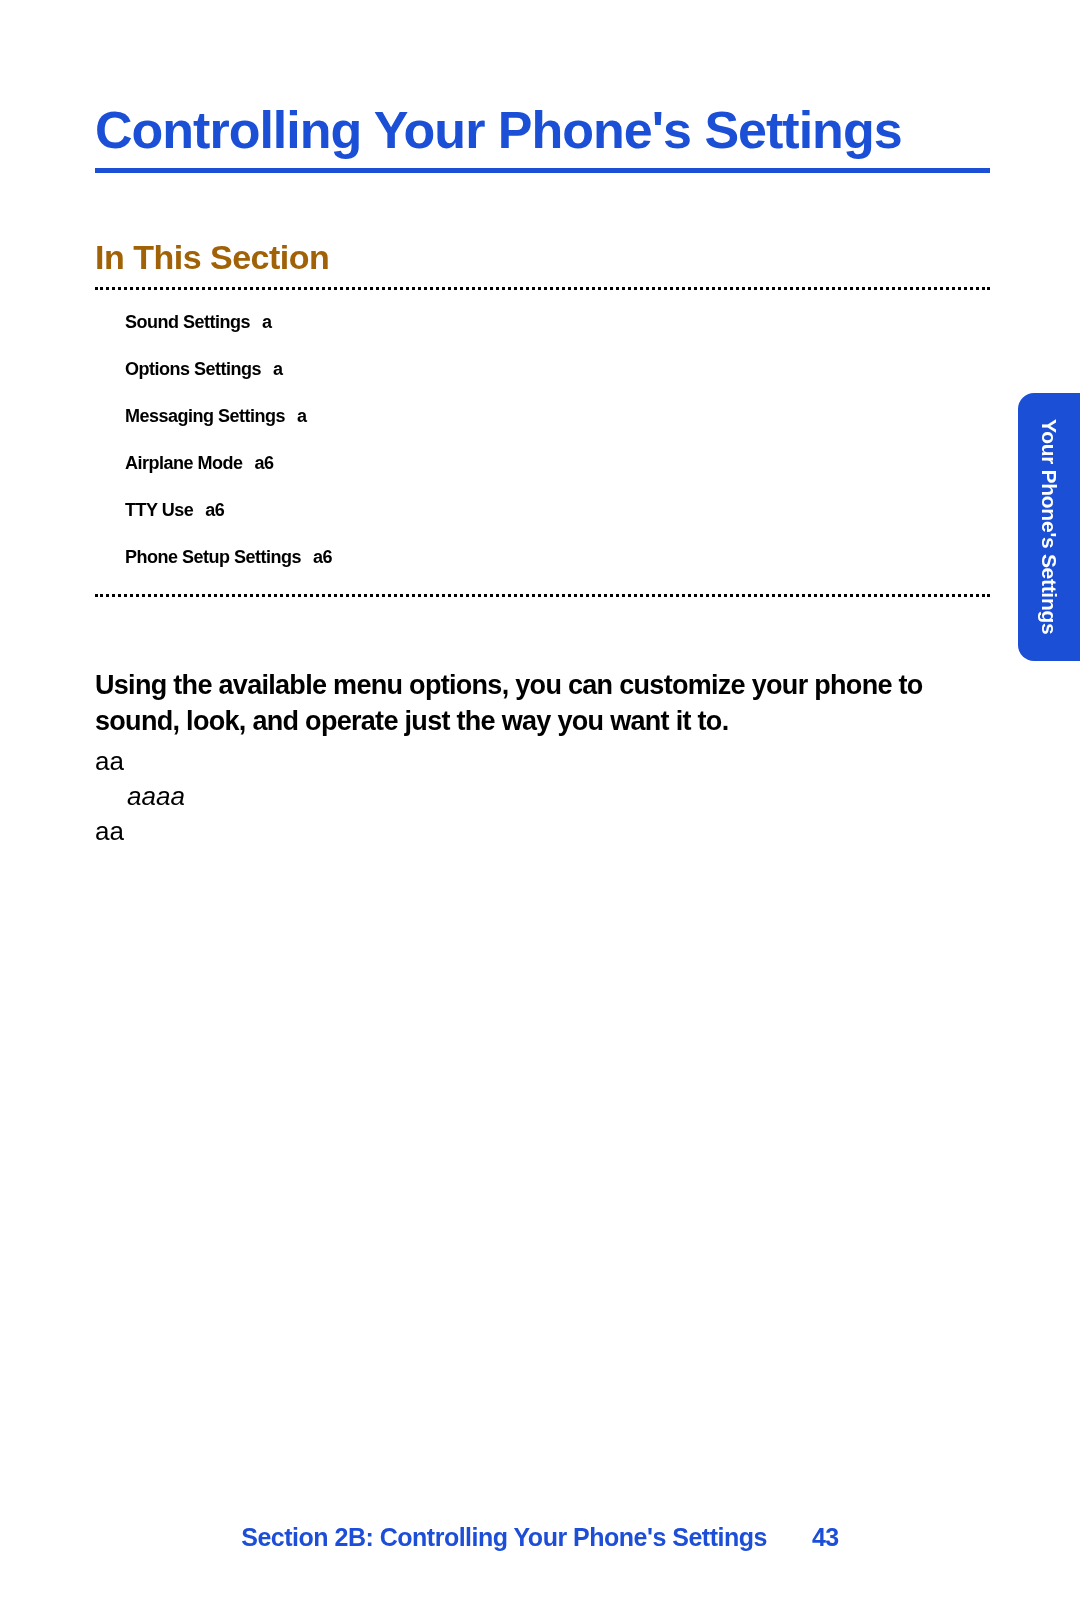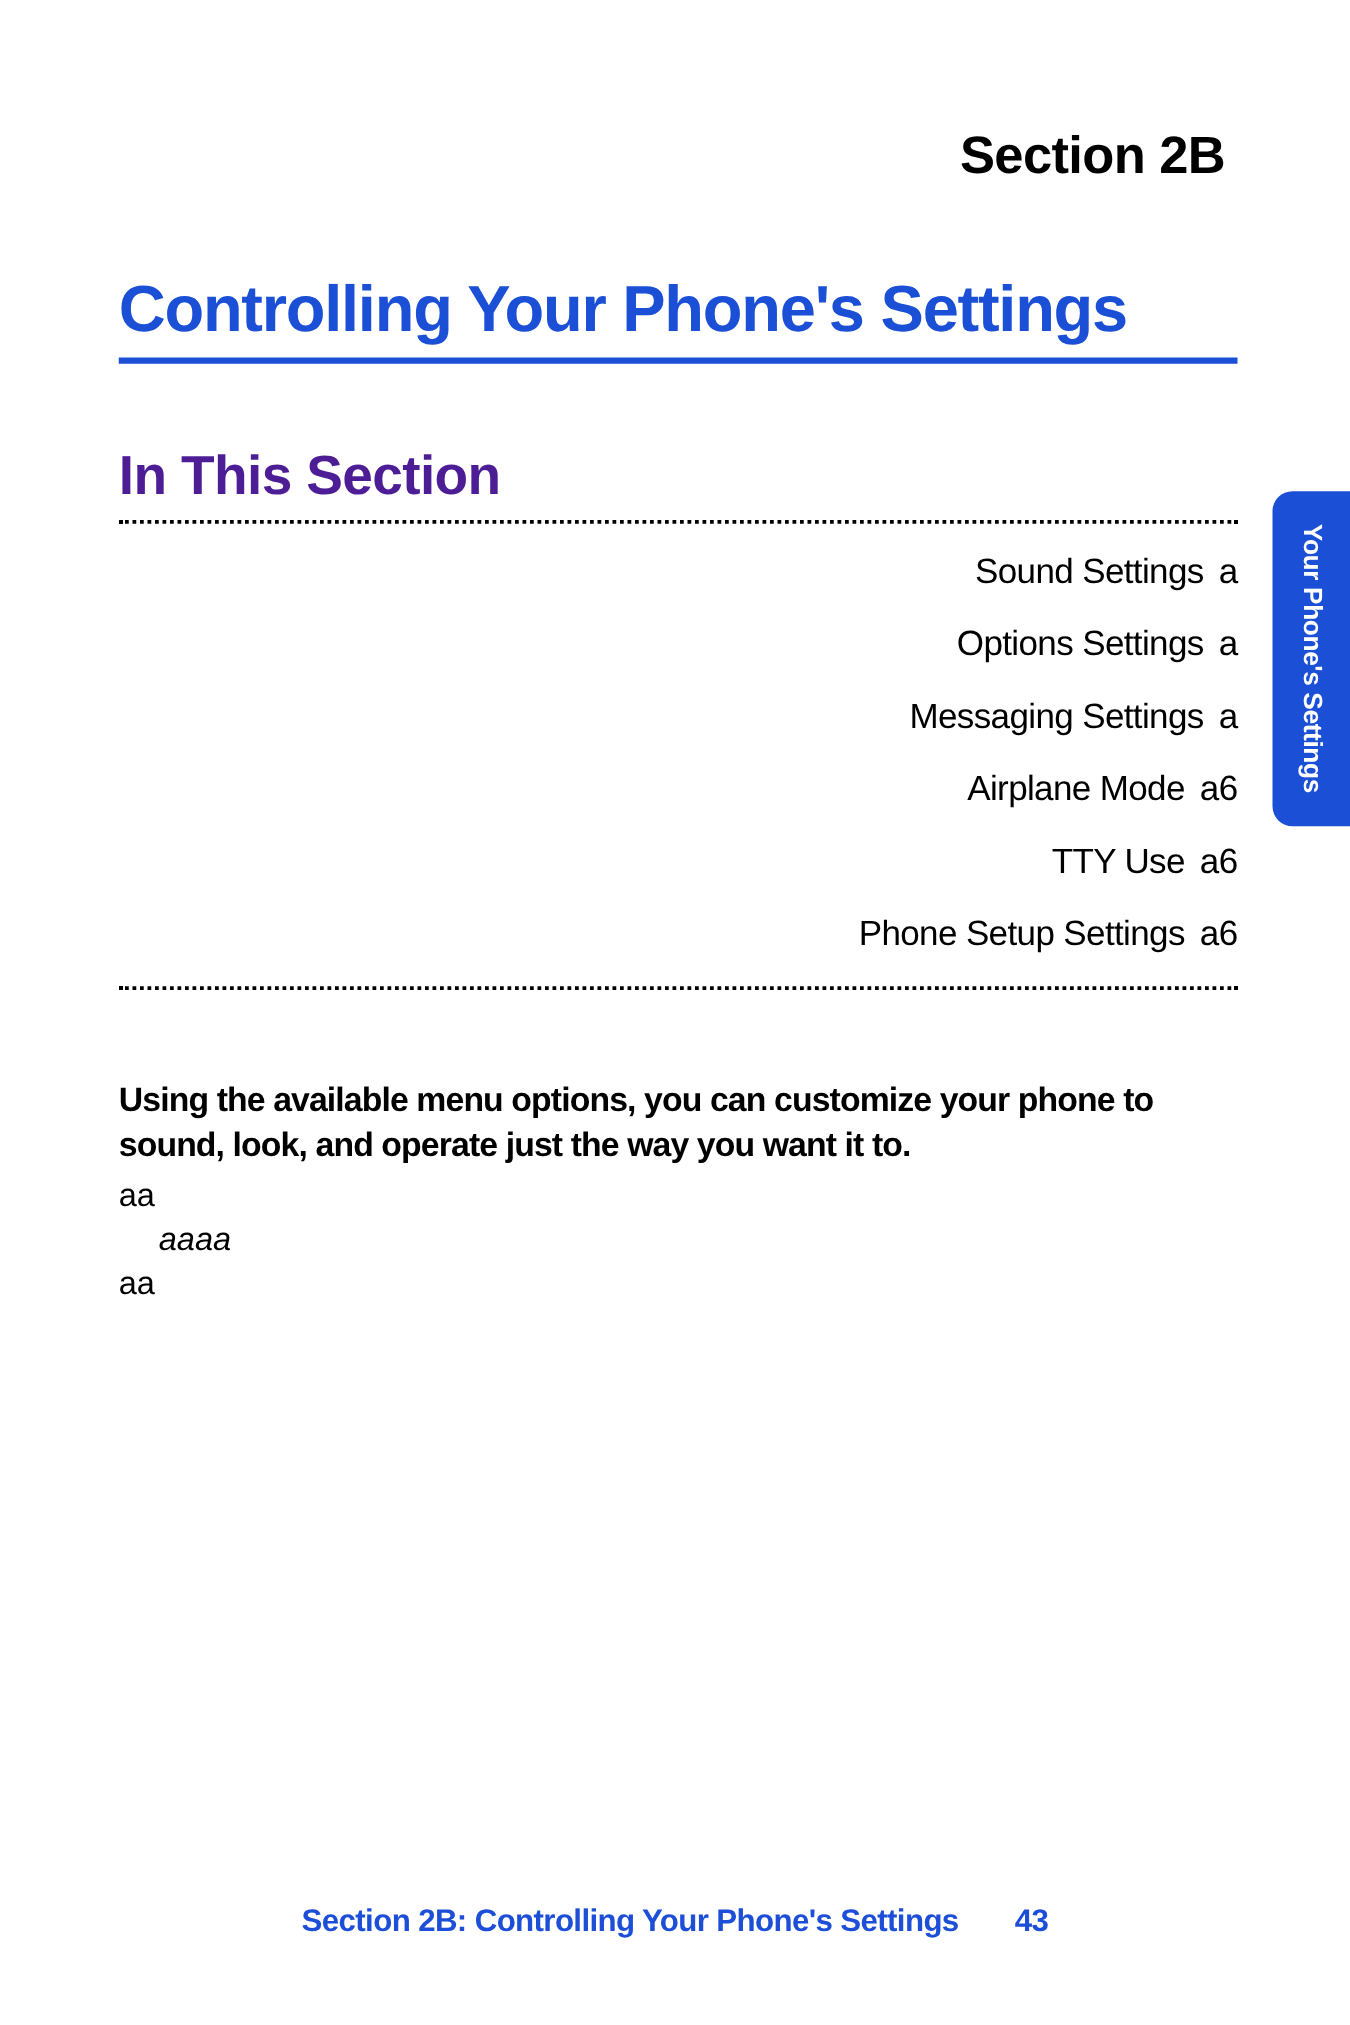--- a/index.html
+++ b/index.html
@@ -35,42 +35,41 @@
       color: #1a4fd6;
       margin-bottom: 8px;
       font-stretch: condensed;
       letter-spacing: -1px;
     }
     .title-underline {
       border-bottom: 5px solid #1a4fd6;
       margin-bottom: 65px;
     }
     .subsection-title {
-      font-size: 44px;
+      font-size: 34px;
       font-weight: bold;
-      color: #4c1d95;
+      color: #a16207;
       margin-bottom: 10px;
       font-stretch: condensed;
       letter-spacing: -0.5px;
     }
     .dotted-line {
       border-bottom: 3px dotted #000000;
       margin-bottom: 22px;
     }
     .toc-list {
       list-style: none;
       padding-left: 30px;
     }
     .toc-item {
-      font-size: 28px;
-      font-weight: normal;
+      font-size: 18px;
+      font-weight: bold;
       margin-bottom: 26px;
       font-stretch: condensed;
       letter-spacing: -0.5px;
-      text-align: right;
     }
     .toc-suffix {
       margin-left: 12px;
     }
     .dotted-line-bottom {
       border-bottom: 3px dotted #000000;
       margin-top: 0px;
       margin-bottom: 70px;
     }
     .body-text {
@@ -126,21 +125,20 @@
       letter-spacing: -0.5px;
     }
     .footer-page {
       margin-left: 45px;
     }
   </style>
 </head>
 <body>
 
 <div class="page">
-  <div class="section-label">Section 2B</div>
 
   <div class="main-title">Controlling Your Phone's Settings</div>
   <div class="title-underline"></div>
 
   <div class="subsection-title">In This Section</div>
   <div class="dotted-line"></div>
 
   <ul class="toc-list">
     <li class="toc-item">
       <span>Sound Settings</span><span class="toc-suffix">a</span>

